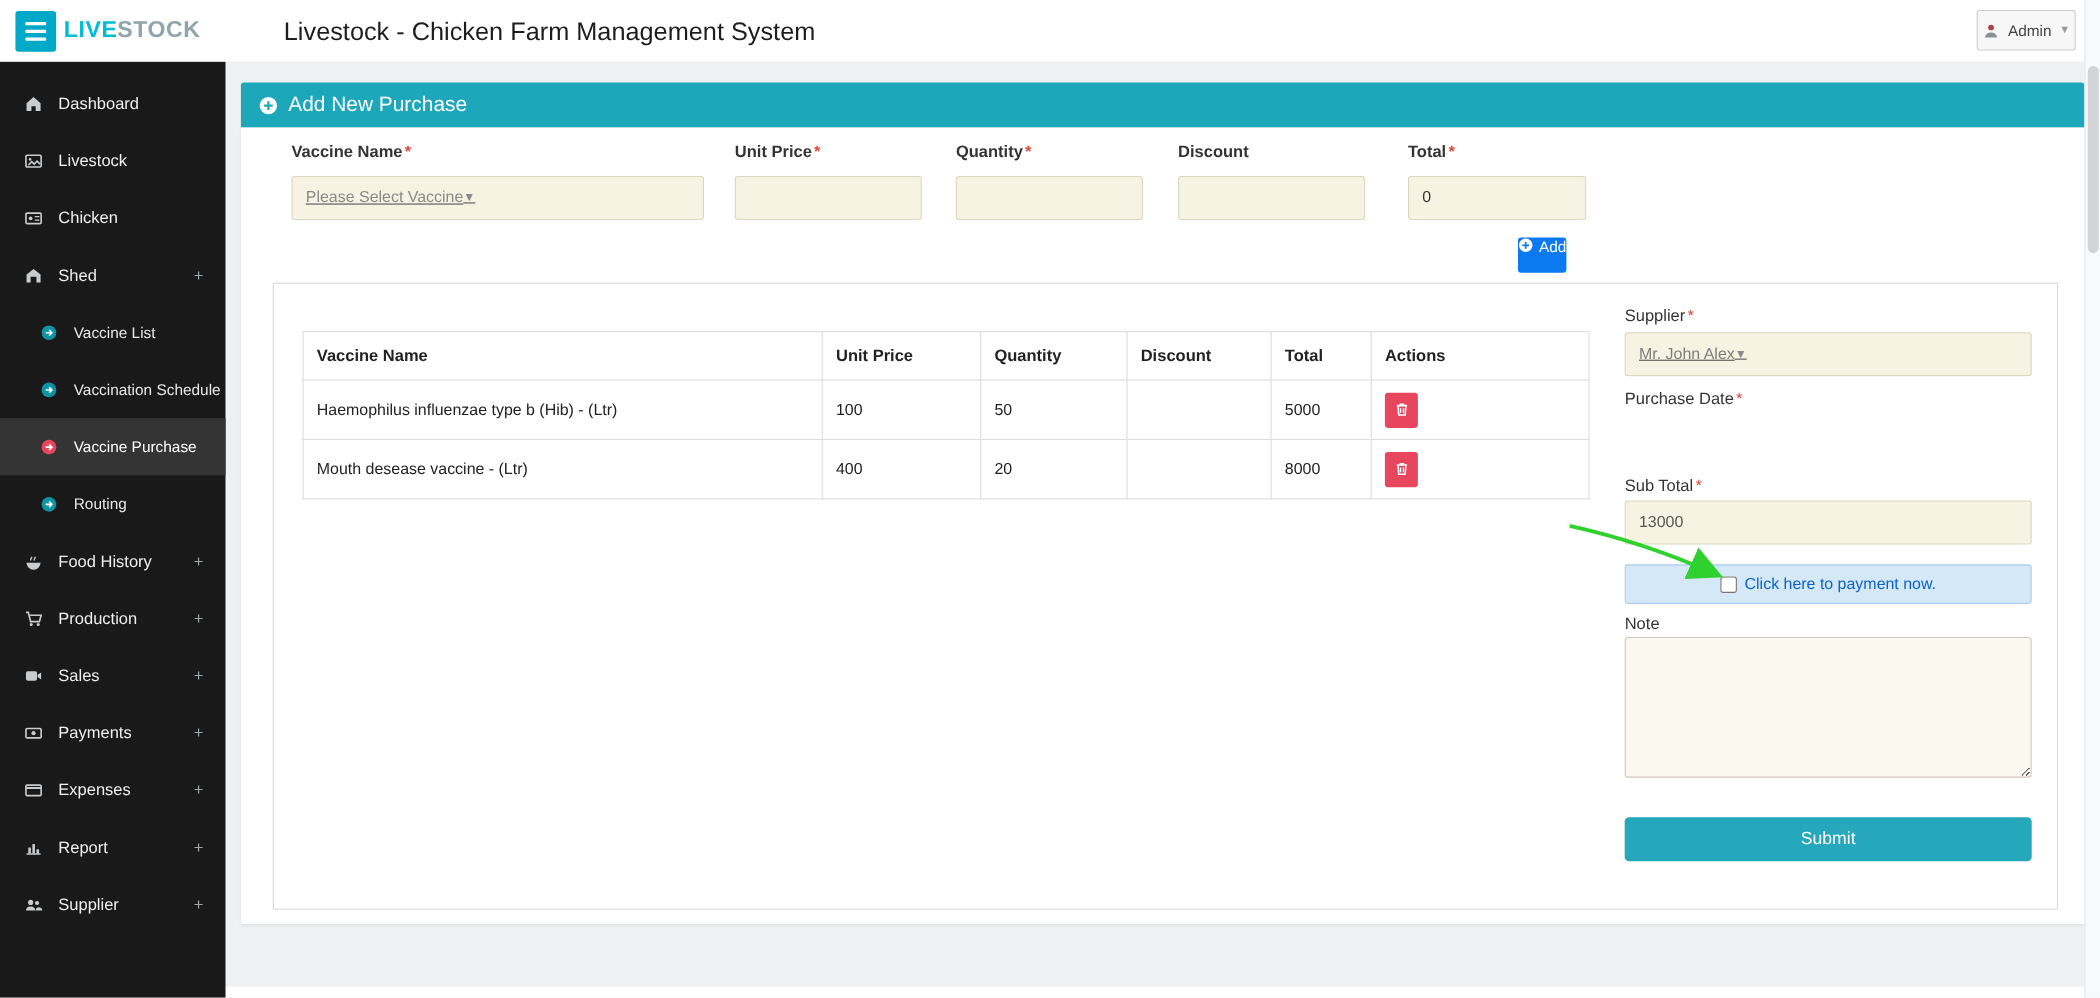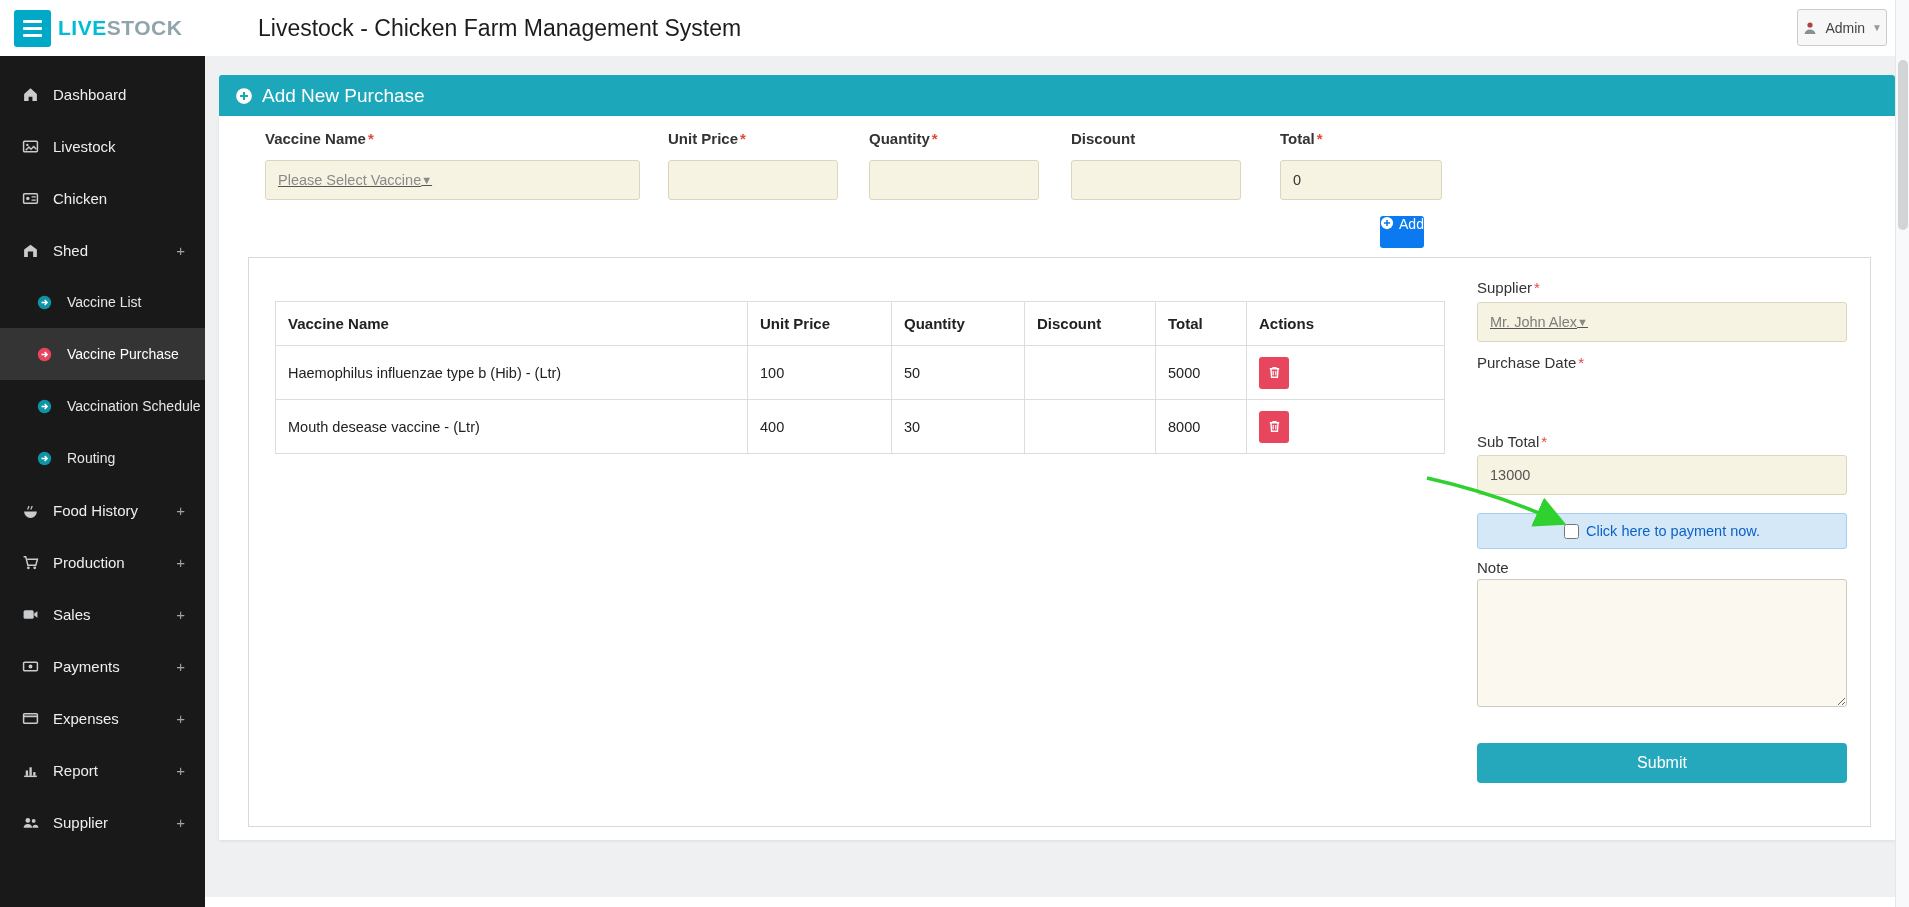--- a/index.html
+++ b/index.html
@@ -144,37 +144,37 @@
   </div>
   <div class="sub-item">
     <span class="nav-icon">
         <svg viewBox="0 0 16 16">
           <circle cx="8" cy="8" r="6.3" fill="currentColor"></circle>
           <path d="M5.2 8h5M8.2 5.6L10.5 8l-2.3 2.4" stroke="#fff" stroke-width="1.4" fill="none"></path>
         </svg>
       </span>
     <span>Vaccine List</span>
   </div>
-  <div class="sub-item active">
+  <div class="sub-item">
     <span class="nav-icon">
         <svg viewBox="0 0 16 16">
           <circle cx="8" cy="8" r="6.3" fill="currentColor"></circle>
           <path d="M5.2 8h5M8.2 5.6L10.5 8l-2.3 2.4" stroke="#fff" stroke-width="1.4" fill="none"></path>
         </svg>
       </span>
-    <span>Vaccine Purchase</span>
-  </div>
-  <div class="sub-item">
+    <span>Vaccination Schedule</span>
+  </div>
+  <div class="sub-item active">
     <span class="nav-icon">
         <svg viewBox="0 0 16 16">
           <circle cx="8" cy="8" r="6.3" fill="currentColor"></circle>
           <path d="M5.2 8h5M8.2 5.6L10.5 8l-2.3 2.4" stroke="#fff" stroke-width="1.4" fill="none"></path>
         </svg>
       </span>
-    <span>Vaccination Schedule</span>
+    <span>Vaccine Purchase</span>
   </div>
   <div class="sub-item">
     <span class="nav-icon">
         <svg viewBox="0 0 16 16">
           <circle cx="8" cy="8" r="6.3" fill="currentColor"></circle>
           <path d="M5.2 8h5M8.2 5.6L10.5 8l-2.3 2.4" stroke="#fff" stroke-width="1.4" fill="none"></path>
         </svg>
       </span>
     <span>Routing</span>
   </div>
@@ -341,21 +341,21 @@
                       <path d="M3 4h10M6.5 4V2.8h3V4M4.2 4l.7 9h6.2l.7-9" stroke="#fff" stroke-width="1.5" fill="none"></path>
                       <path d="M6.6 6.5v4.5M9.4 6.5v4.5" stroke="#fff" stroke-width="1.3"></path>
                     </svg>
                 </span>
               </button>
             </td>
           </tr>
           <tr>
             <td>Mouth desease vaccine - (Ltr)</td>
             <td>400</td>
-            <td>30</td>
+            <td>20</td>
             <td></td>
             <td>8000</td>
             <td>
               <button class="btn-trash">
                 <span style="display:inline-flex">
                   <svg viewBox="0 0 16 16">
                       <path d="M3 4h10M6.5 4V2.8h3V4M4.2 4l.7 9h6.2l.7-9" stroke="#fff" stroke-width="1.5" fill="none"></path>
                       <path d="M6.6 6.5v4.5M9.4 6.5v4.5" stroke="#fff" stroke-width="1.3"></path>
                     </svg>
                 </span>

